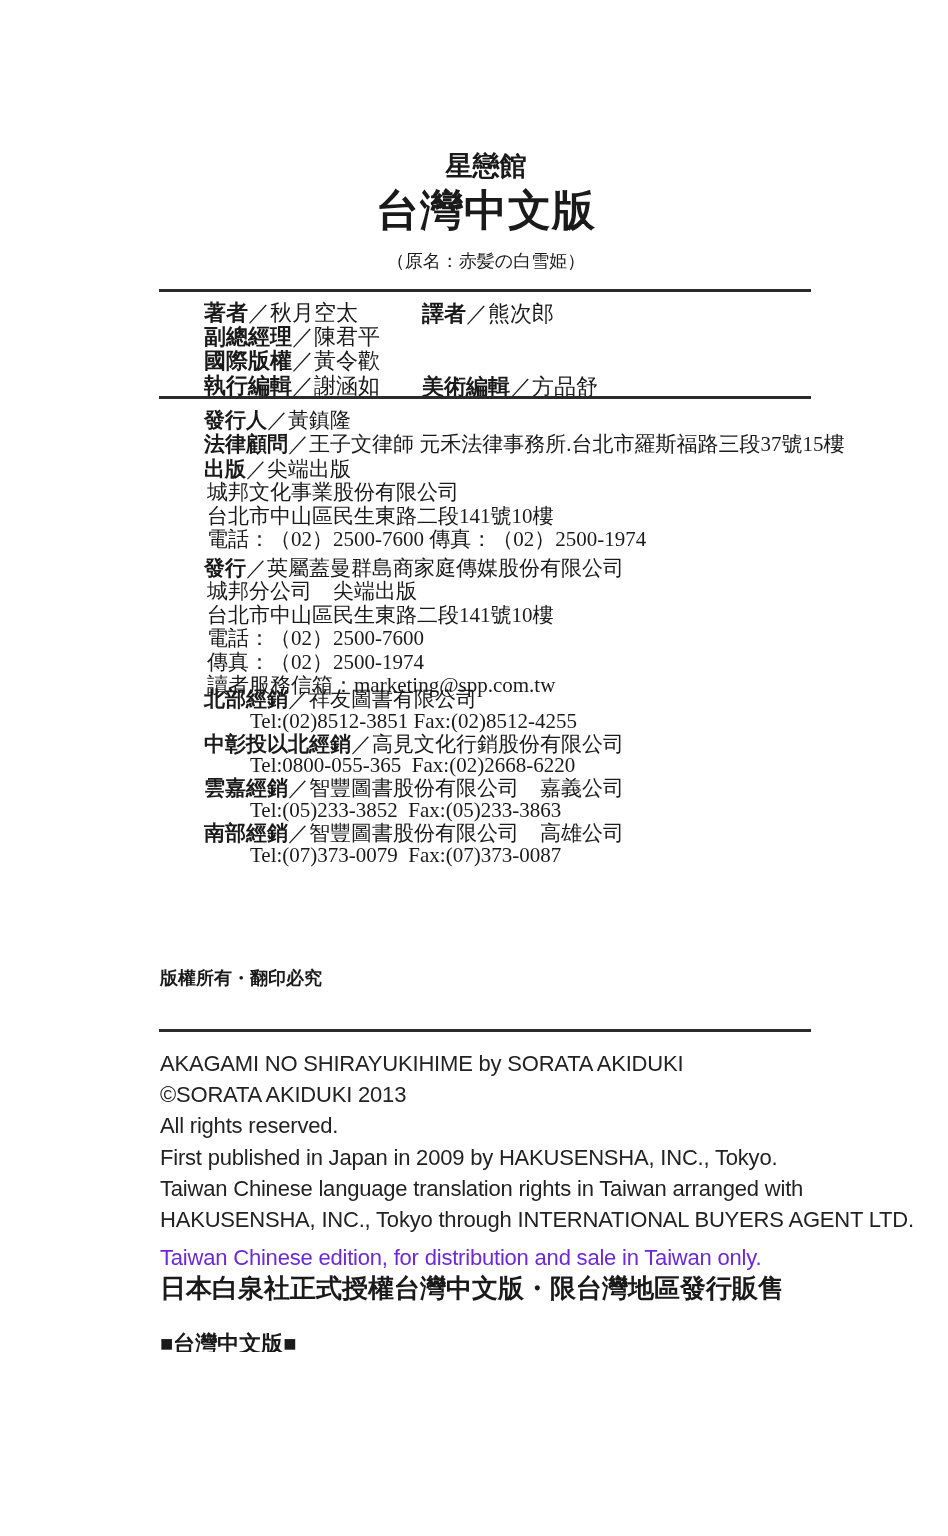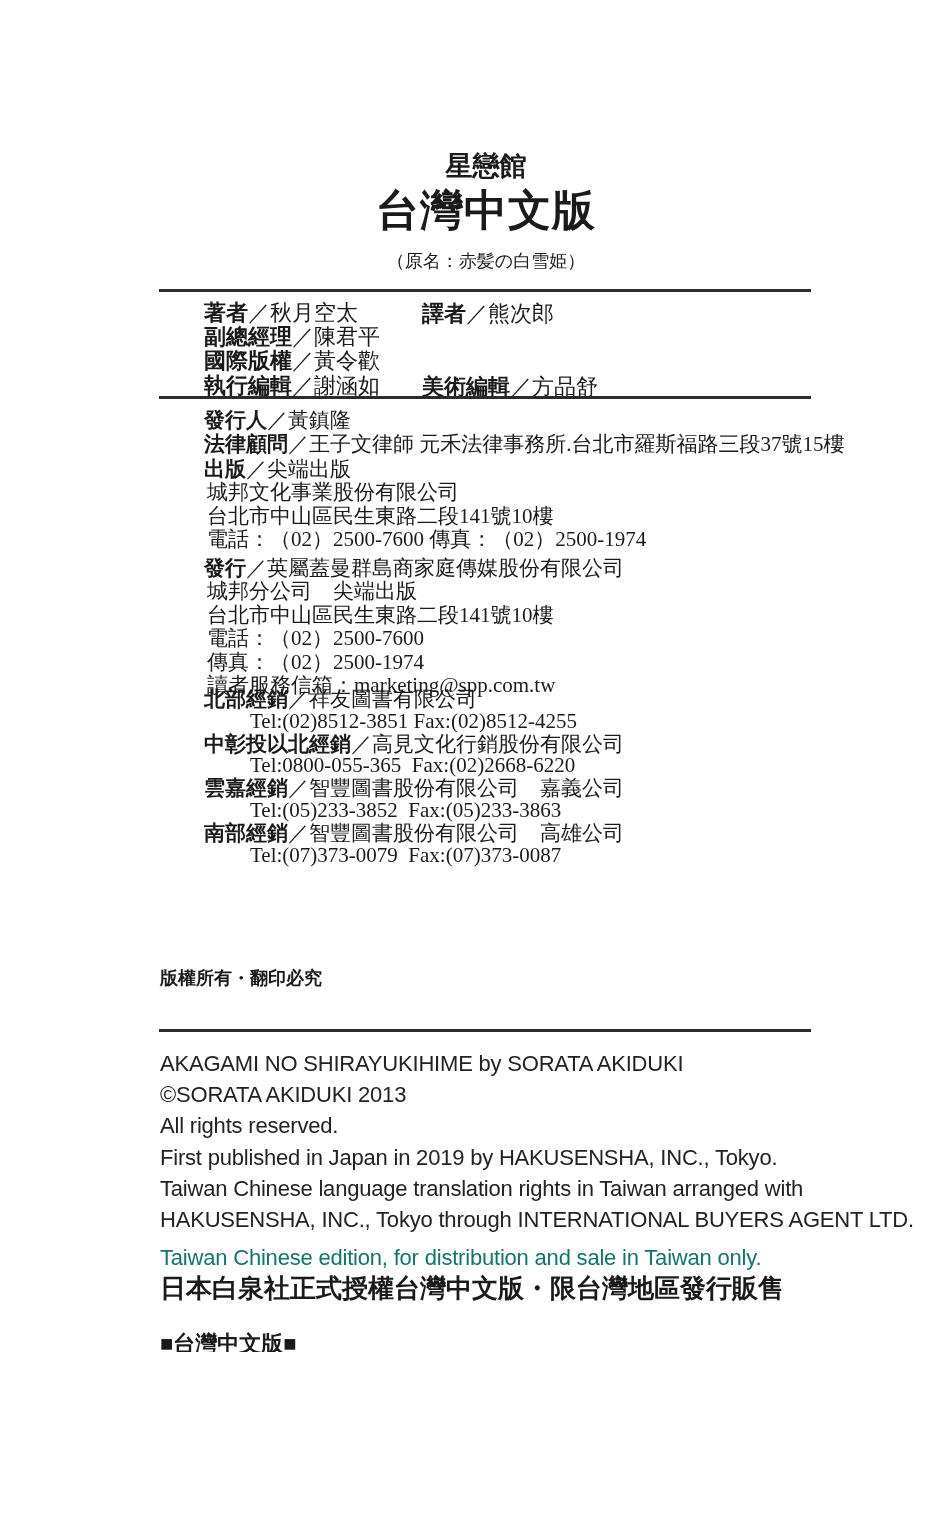--- a/index.html
+++ b/index.html
@@ -35,21 +35,21 @@
   .pub2{top:556px;}
   .dist{position:absolute;left:160px;top:688px;width:720px;font-size:21px;line-height:21.8px;white-space:nowrap;}
   .ind{padding-left:47px;}
   .tel{padding-left:90px;white-space:pre;}
 
   .copyright{position:absolute;top:963px;left:160px;font-size:18px;line-height:30px;}
 
   .english{position:absolute;top:1048px;left:160px;width:780px;
     font-size:22px;line-height:31.2px;letter-spacing:-0.2px;color:#222;}
   .edition{position:absolute;top:1243px;left:160px;width:780px;}
-  .edition-en{font-size:22px;line-height:29px;letter-spacing:-0.2px;color:#0f766e;
+  .edition-en{font-size:22px;line-height:29px;letter-spacing:-0.2px;color:#6d28d9;
     font-family:"Liberation Sans","DejaVu Sans",sans-serif;}
   .edition-zh{font-size:26px;line-height:33px;font-weight:700;
     font-family:"Liberation Sans","DejaVu Sans",sans-serif;}
   .footer{position:absolute;top:1330px;left:160px;font-size:22px;line-height:28px;font-weight:700;
     font-family:"Liberation Sans","DejaVu Sans",sans-serif;}
 </style>
 </head>
 <body>
 
 <div class="page">
@@ -111,21 +111,21 @@
   </div>
 
   <div class="copyright b">版權所有・翻印必究</div>
 
   <div class="rule rule3"></div>
 
   <div class="english sans">
     <div>AKAGAMI NO SHIRAYUKIHIME by SORATA AKIDUKI</div>
     <div>©SORATA AKIDUKI 2013</div>
     <div>All rights reserved.</div>
-    <div>First published in Japan in 2019 by HAKUSENSHA, INC., Tokyo.</div>
+    <div>First published in Japan in 2009 by HAKUSENSHA, INC., Tokyo.</div>
     <div>Taiwan Chinese language translation rights in Taiwan arranged with</div>
     <div>HAKUSENSHA, INC., Tokyo through INTERNATIONAL BUYERS AGENT LTD.</div>
   </div>
 
   <div class="edition">
     <div class="edition-en">Taiwan Chinese edition, for distribution and sale in Taiwan only.</div>
     <div class="edition-zh">日本白泉社正式授權台灣中文版・限台灣地區發行販售</div>
   </div>
 
   <div class="footer">■台灣中文版■</div>

